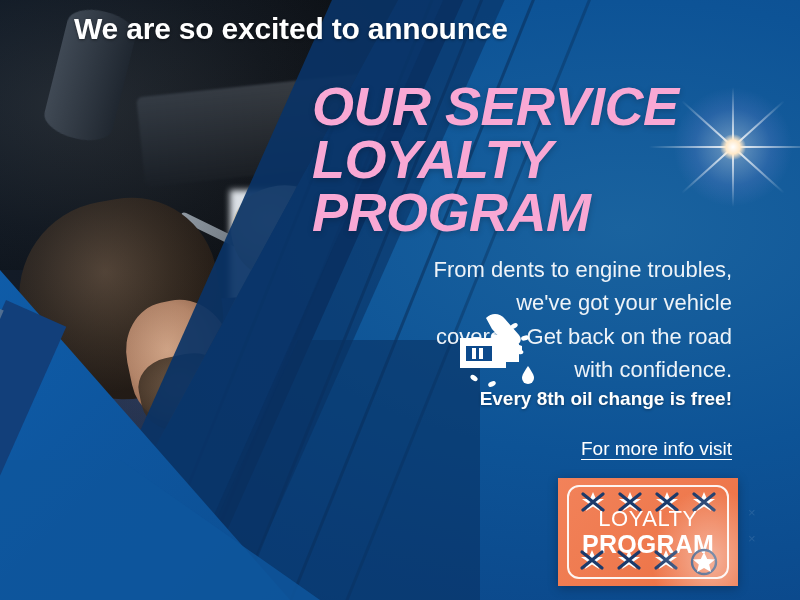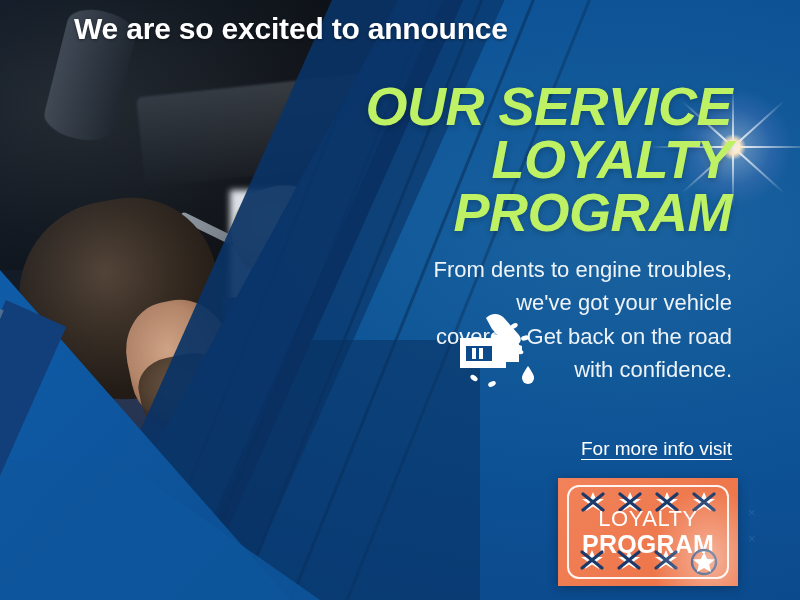--- a/index.html
+++ b/index.html
@@ -229,22 +229,22 @@
     text-shadow:0 1px 3px rgba(0,0,0,.45);
   }
   .kicker2{
     position:absolute; top:14px; left:472px;
     color:#ffffff; font-size:24px; font-weight:400;
     letter-spacing:.1px; white-space:nowrap;
   }
 
   .headline{
     position:absolute; right:68px; top:80px;
-    width:420px; text-align:right;
-    color:#bef264; font-weight:700; font-style:italic;
+    width:420px; 
+    color:#f9a8d4; font-weight:700; font-style:italic;
     font-size:54px; line-height:.98; letter-spacing:-.5px;
     text-shadow:0 2px 6px rgba(0,0,0,.22);
   }
   .headline span{ display:block; }
 
   .blurb{
     position:absolute; right:68px; top:253px;
     width:300px; text-align:right;
     color:#eef3f8; font-size:22px; line-height:1.52; font-weight:300;
   }
@@ -380,20 +380,21 @@
         <path d="M76 66 c4 6 6 9 6 12 a6 6 0 0 1 -12 0 c0 -3 2 -6 6 -12 z"></path>
         <ellipse cx="62" cy="26" rx="4" ry="2.4" transform="rotate(-30 62 26)"></ellipse>
         <ellipse cx="73" cy="38" rx="4" ry="2.4" transform="rotate(-15 73 38)"></ellipse>
         <ellipse cx="68" cy="52" rx="3.4" ry="2.2" transform="rotate(10 68 52)"></ellipse>
         <ellipse cx="22" cy="78" rx="4" ry="2.4" transform="rotate(35 22 78)"></ellipse>
         <ellipse cx="40" cy="84" rx="4" ry="2.4" transform="rotate(-25 40 84)"></ellipse>
       </g>
     </svg>
   </div>
 
+  <div class="offer">Every 8th oil change is free!</div>
 
   <div class="link">
     <u>For more info visit </u>
   </div>
 
   <div class="card">
     <div class="card-inner"></div>
 
     <div class="stamps top">
       <div class="stamp">

